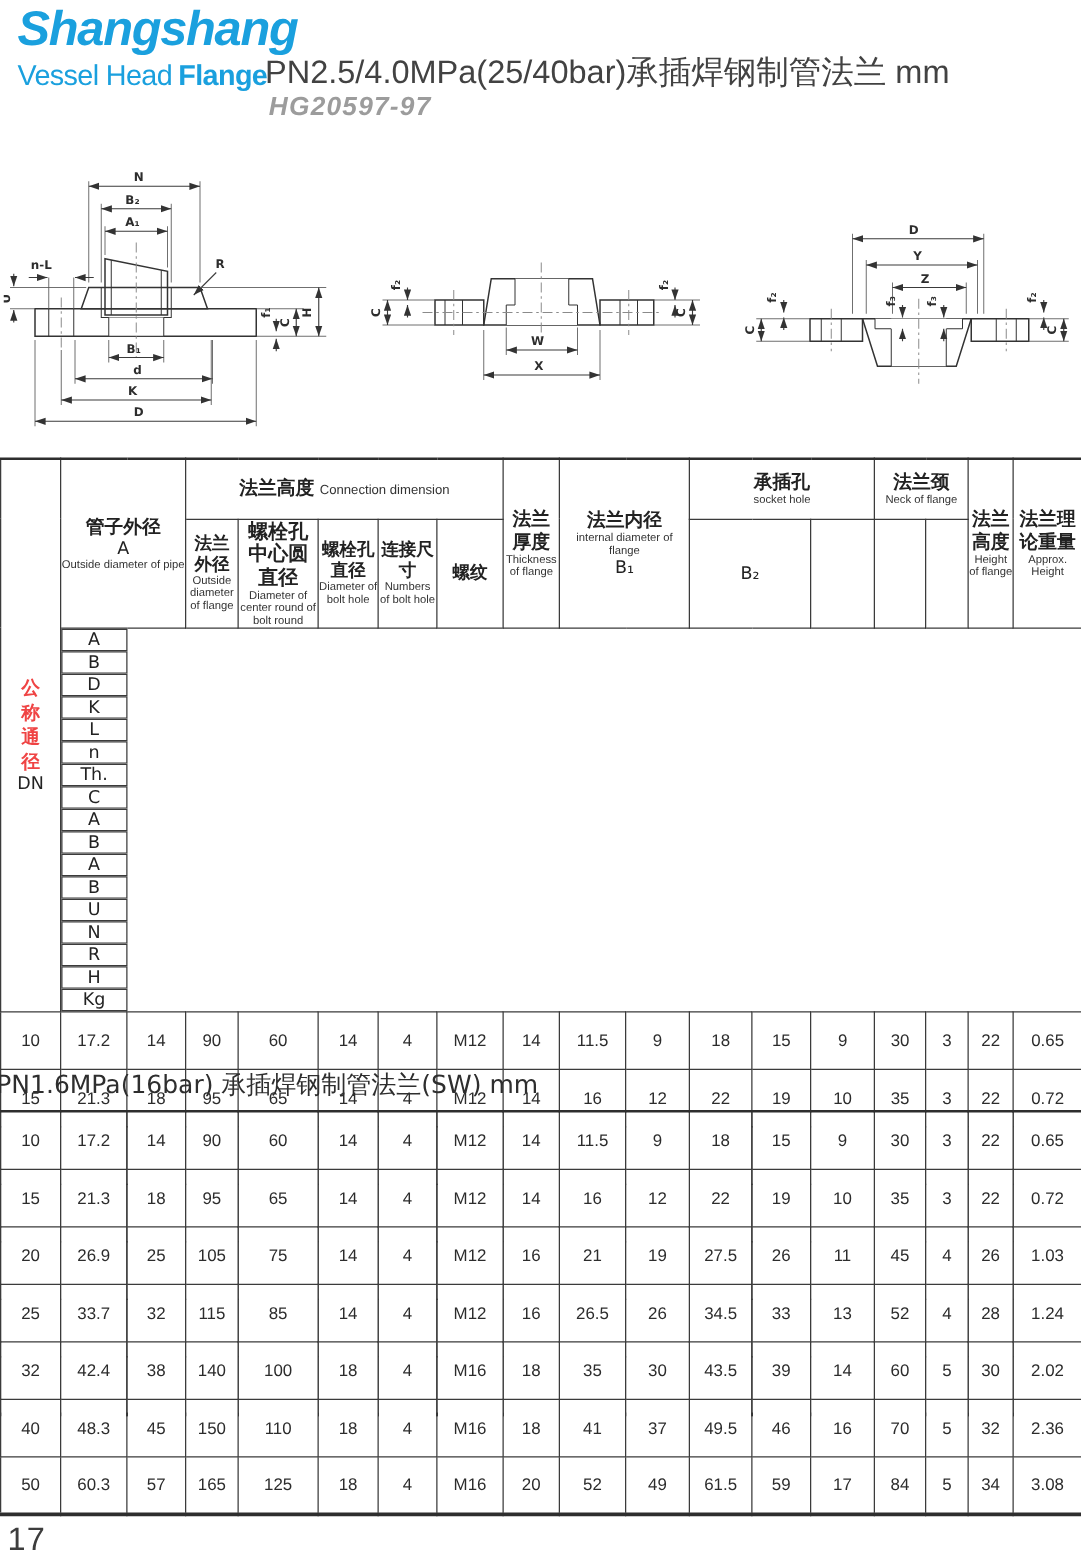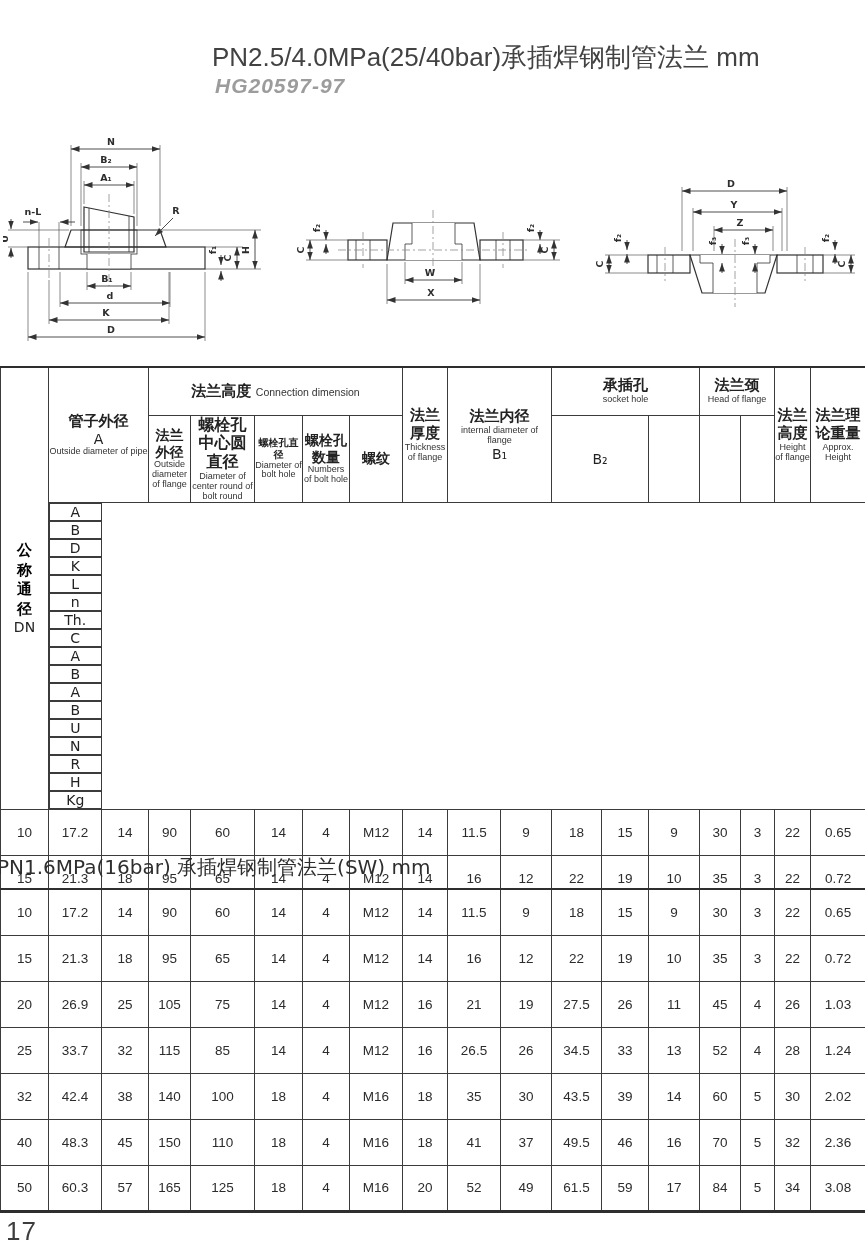--- a/index.html
+++ b/index.html
@@ -34,33 +34,35 @@
   .dtable td { font-size:13.5px; color:#2c2c2c; }
   .t1 { top:366px; }
   .t2 { top:888px; }
   .hcn  { font-weight:bold; font-size:15px; color:#222; line-height:1.18; display:block;
           font-family:"DejaVu Sans", sans-serif; }
   .hen  { font-weight:normal; font-size:9px; color:#333; line-height:1.1; display:block; }
   .hen-inline { font-weight:normal; font-size:10.5px; color:#333; }
   .hcode{ font-size:14px; font-weight:normal; color:#222; display:block;
           font-family:"DejaVu Sans", sans-serif; }
   .vtext{ width:17px; margin:0 auto; word-break:break-all; font-weight:bold; font-size:15px;
-          line-height:1.3; font-family:"DejaVu Sans", sans-serif; color:#000000; }
+          line-height:1.3; font-family:"DejaVu Sans", sans-serif; color:#ef4444; }
   .row1 { height:48px; } .row2 { height:68px; } .row3 { height:34px; }
   .sec2-title { position:absolute; left:-3px; top:854px; font-size:20px; color:#2e2e2e;
           font-family:"DejaVu Sans", sans-serif; white-space:nowrap; }
   .page-number { position:absolute; left:6px; top:1216px; font-size:26px; color:#3d3d3d;
           letter-spacing:1px; }
 </style>
 </head>
 <body>
 
 <div class="page">
 
   <div class="logo">
+    <span class="logo-name">Shangshang</span>
+    <span class="logo-tagline"><span>Vessel Head</span><span class="bold">Flange</span></span>
   </div>
   <div class="title-cn">PN2.5/4.0MPa(25/40bar)承插焊钢制管法兰 mm</div>
   <div class="std-no">HG20597-97</div>
 
   <div class="drawings">
 
     <svg class="drw" style="left:3px;top:4px" width="285" height="228" viewBox="0 0 285 228">
       <defs>
         <pattern id="h1" patternUnits="userSpaceOnUse" width="6" height="6" patternTransform="rotate(45)">
           <line x1="0" y1="0" x2="0" y2="6" stroke="#8a8a8a" stroke-width="1"></line>
@@ -316,46 +318,46 @@
           <span class="hcn">法兰内径</span>
           <span class="hen">internal diameter of flange</span>
           <span class="hcode">B₁</span>
         </th>
         <th colspan="3">
           <span class="hcn">承插孔</span>
           <span class="hen">socket hole</span>
         </th>
         <th colspan="2">
           <span class="hcn">法兰颈</span>
-          <span class="hen">Head of flange</span>
+          <span class="hen">Neck of flange</span>
         </th>
         <th rowspan="2">
           <span class="hcn">法兰高度</span>
           <span class="hen">Height of flange</span>
         </th>
         <th rowspan="2">
           <span class="hcn">法兰理论重量</span>
           <span class="hen">Approx. Height</span>
         </th>
       </tr>
       <tr class="row2">
         <th>
           <span class="hcn" style="font-size:14px">法兰外径</span>
           <span class="hen">Outside diameter of flange</span>
         </th>
         <th>
           <span class="hcn" style="font-size:16px">螺栓孔中心圆直径</span>
           <span class="hen">Diameter of center round of bolt round</span>
         </th>
         <th>
-          <span class="hcn" style="font-size:10px">螺栓孔直径</span>
+          <span class="hcn" style="font-size:14px">螺栓孔直径</span>
           <span class="hen">Diameter of bolt hole</span>
         </th>
         <th>
-          <span class="hcn" style="font-size:14px">螺栓孔数量</span>
+          <span class="hcn" style="font-size:14px">连接尺寸</span>
           <span class="hen">Numbers of bolt hole</span>
         </th>
         <th>
           <span class="hcn" style="font-size:14px">螺纹</span>
         </th>
         <th colspan="2">
           <span class="hcode">B₂</span>
         </th>
         <th></th>
         <th></th>

